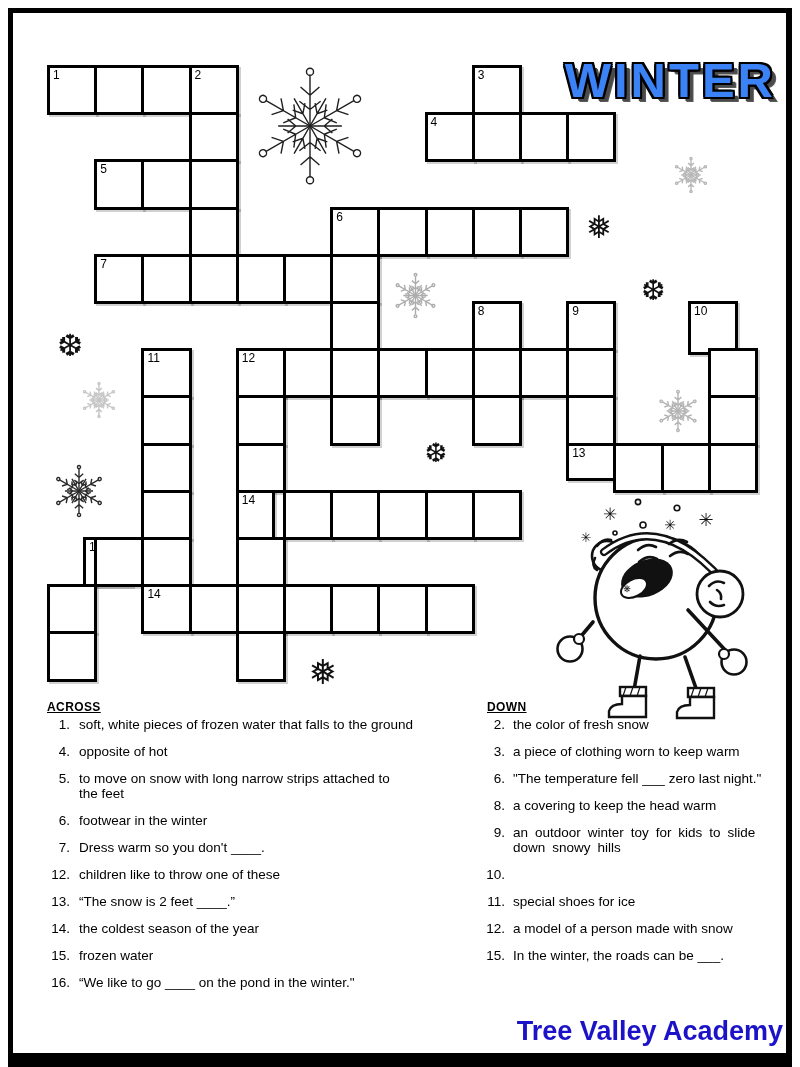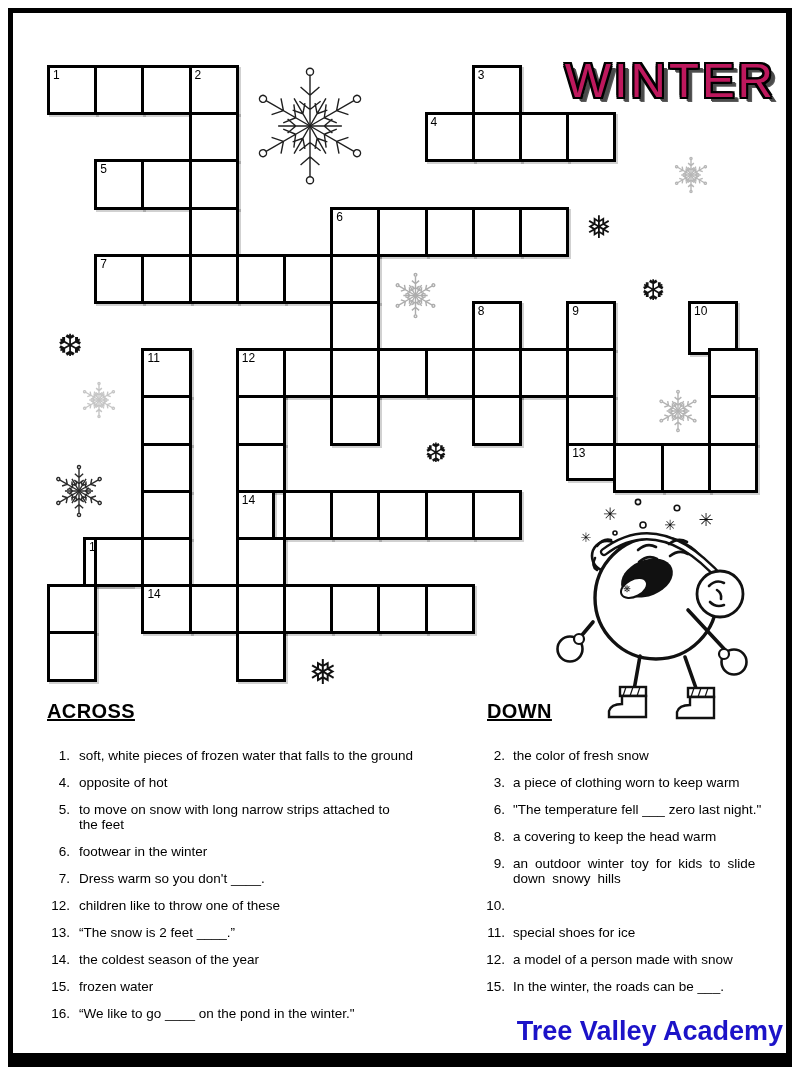--- a/index.html
+++ b/index.html
@@ -6,33 +6,33 @@
   .page{position:relative;width:800px;height:1067px;background:#fff;overflow:hidden;
         font-family:"Liberation Sans",sans-serif;color:#000;}
   .frame{position:absolute;left:8px;top:8px;width:784px;height:1059px;box-sizing:border-box;
          border:5px solid #000;border-right-width:6px;border-bottom-width:14px;}
   
   .cell{position:absolute;background:#fff;border:3px solid #000;box-sizing:border-box;
         box-shadow:2px 2px 0 rgba(0,0,0,.18);}
   .cellnum{position:absolute;left:3px;top:0;font-size:12px;line-height:14px;color:#000;
            font-family:"Liberation Sans",sans-serif;}
   
-  .title{position:absolute;top:52px;right:24px;font-size:49px;font-weight:normal;letter-spacing:3px;
-         color:#be185d;
+  .title{position:absolute;top:52px;right:24px;font-size:49px;font-weight:bold;letter-spacing:3px;
+         color:#3b82f6;
          text-shadow:-2px -2px 0 #000,2px -2px 0 #000,-2px 2px 0 #000,2px 2px 0 #000,
                      0 -2px 0 #000,0 2px 0 #000,-2px 0 0 #000,2px 0 0 #000,
                      5px 4px 0 #4a4a4a,6px 5px 0 #5a5a5a;}
   
   .flake-o{position:absolute;overflow:visible;}
   .flake-g{position:absolute;display:flex;align-items:center;justify-content:center;
            line-height:1;font-family:"DejaVu Sans",sans-serif;}
   
   .clues{position:absolute;top:700px;font-size:13.5px;}
-  .clues .header{font-size:20px;font-weight:bold;text-decoration:underline;
-                 letter-spacing:.4px;margin-bottom:25px;}
+  .clues .header{font-size:12px;font-weight:bold;text-decoration:underline;
+                 letter-spacing:.4px;margin-bottom:3px;}
   .across{left:44px;width:392px;}
   .across .header{margin-left:3px;}
   .down{left:481px;width:308px;}
   .down .header{margin-left:6px;}
   .clue{display:flex;margin-bottom:12px;line-height:15px;}
   .cnum{flex:none;width:26px;text-align:right;margin-right:9px;}
   .down .cnum{width:24px;margin-right:8px;}
   .ctext{white-space:pre-line;}
   .spread .ctext{word-spacing:3.2px;}
   

